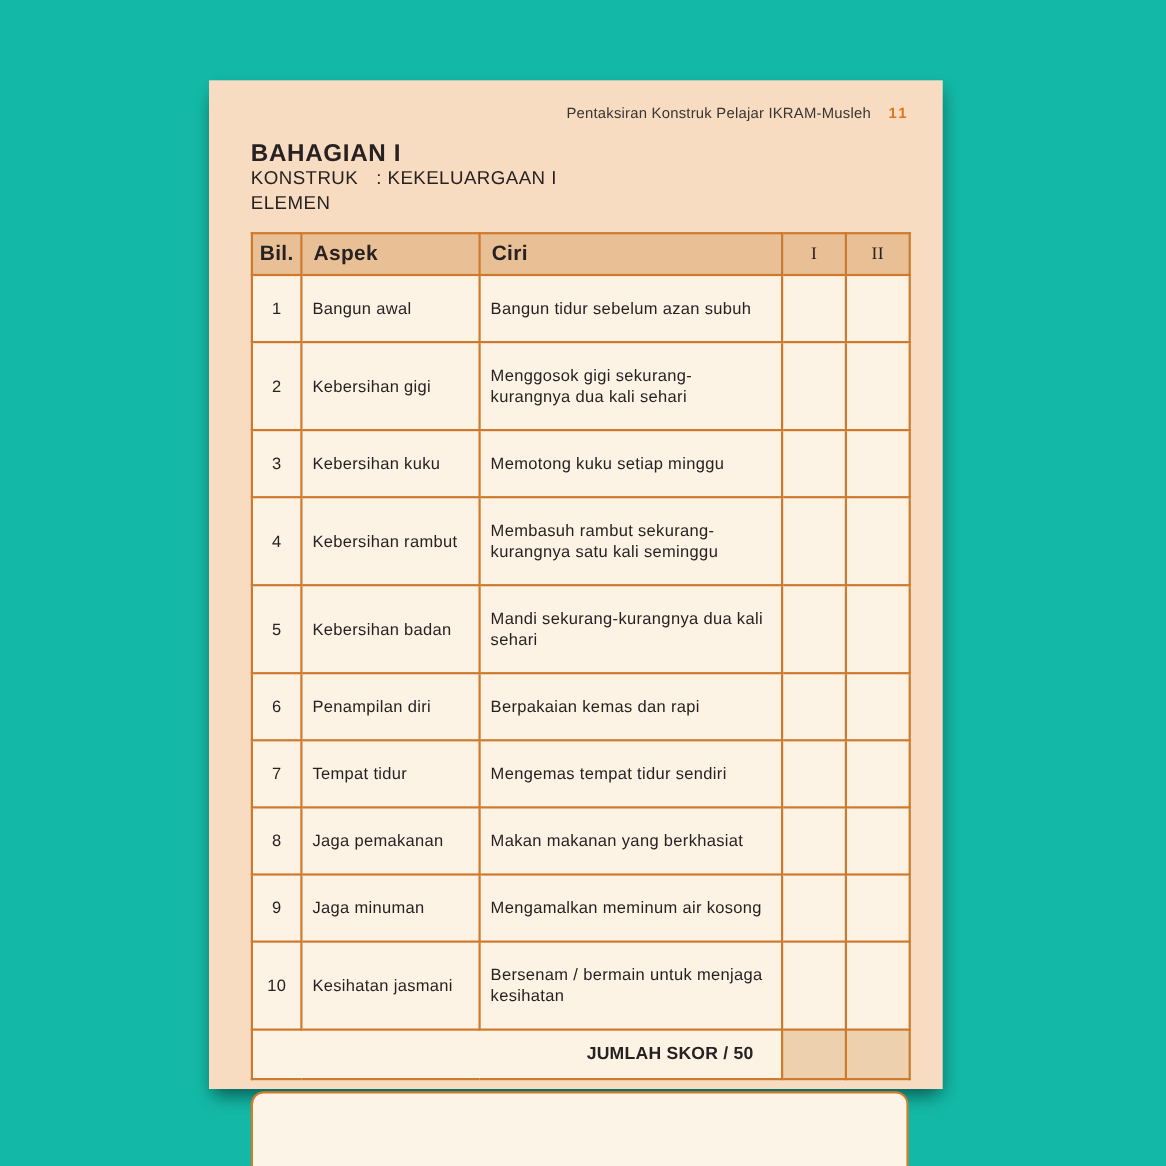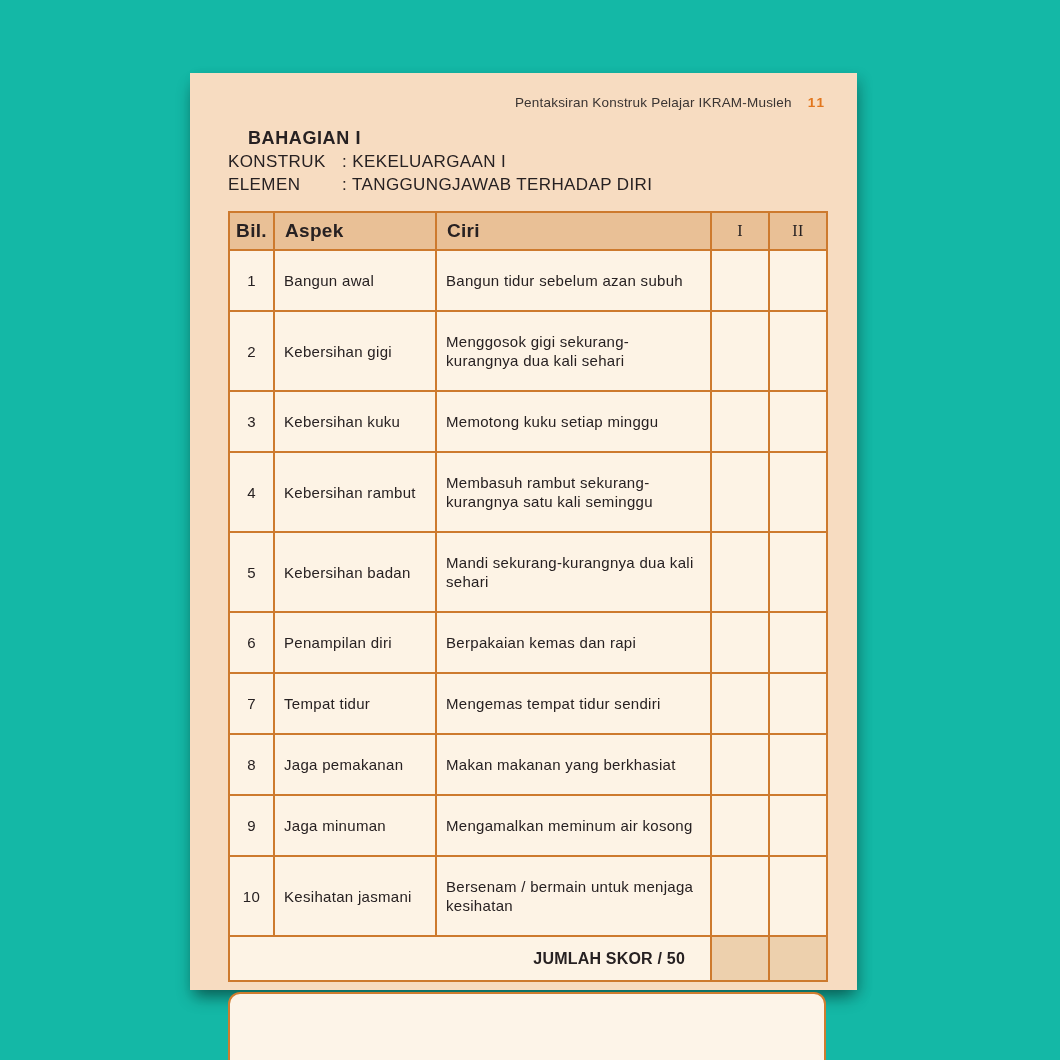--- a/index.html
+++ b/index.html
@@ -35,25 +35,24 @@
     font-weight: bold;
     margin-left: 16px;
     letter-spacing: 2px;
   }
   .content {
     position: absolute;
     left: 38px; top: 54px;
     width: 598px;
   }
   .section-title {
-    font-size: 18px;
+    font-size: 22px;
     font-weight: bold;
     line-height: 23px;
     letter-spacing: 0.6px;
-    margin-left: 20px;
   }
   .meta-line {
     display: flex;
     font-size: 17px;
     line-height: 23px;
     letter-spacing: 0.4px;
   }
   .meta-label { width: 114px; flex: none; }
 
   table.assess {
@@ -132,21 +131,20 @@
 
     <div class="content">
       <div class="section-title">BAHAGIAN I</div>
 
       <div class="meta-line">
         <span class="meta-label">KONSTRUK</span>
         <span class="meta-value">: KEKELUARGAAN I</span>
       </div>
       <div class="meta-line">
         <span class="meta-label">ELEMEN</span>
-        <span class="meta-value">: TANGGUNGJAWAB TERHADAP DIRI</span>
       </div>
 
       <table class="assess">
         <colgroup>
           <col style="width:45px">
             <col style="width:162px">
             <col style="width:275px">
             <col style="width:58px">
             <col style="width:58px">
         </colgroup>

